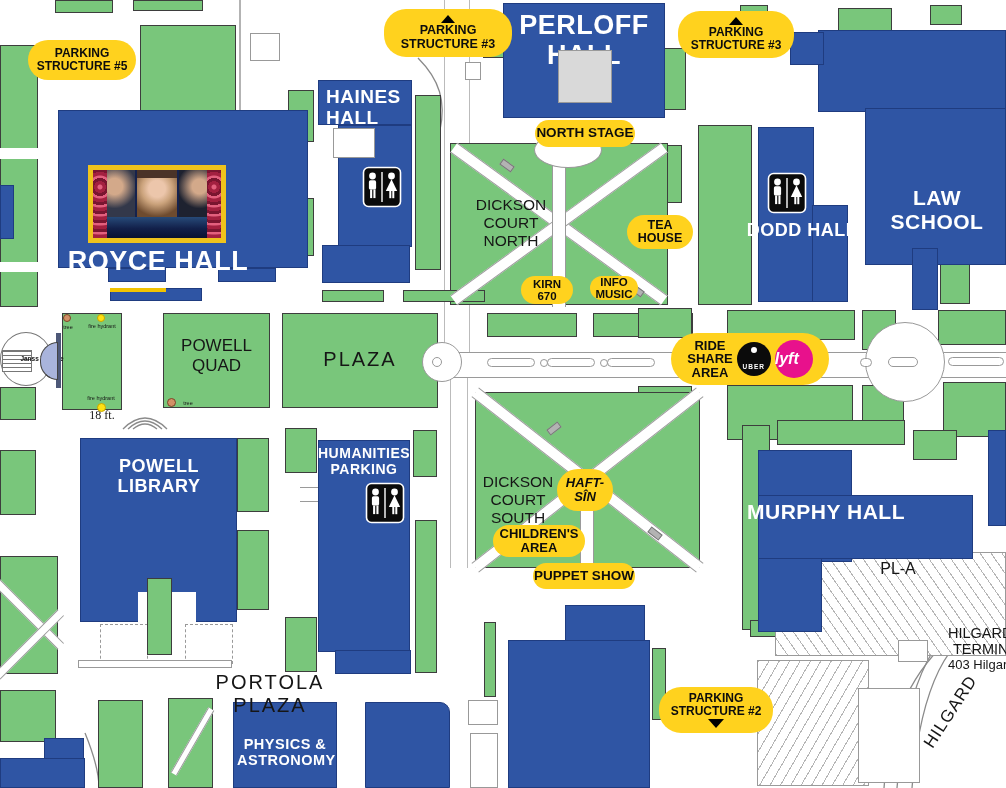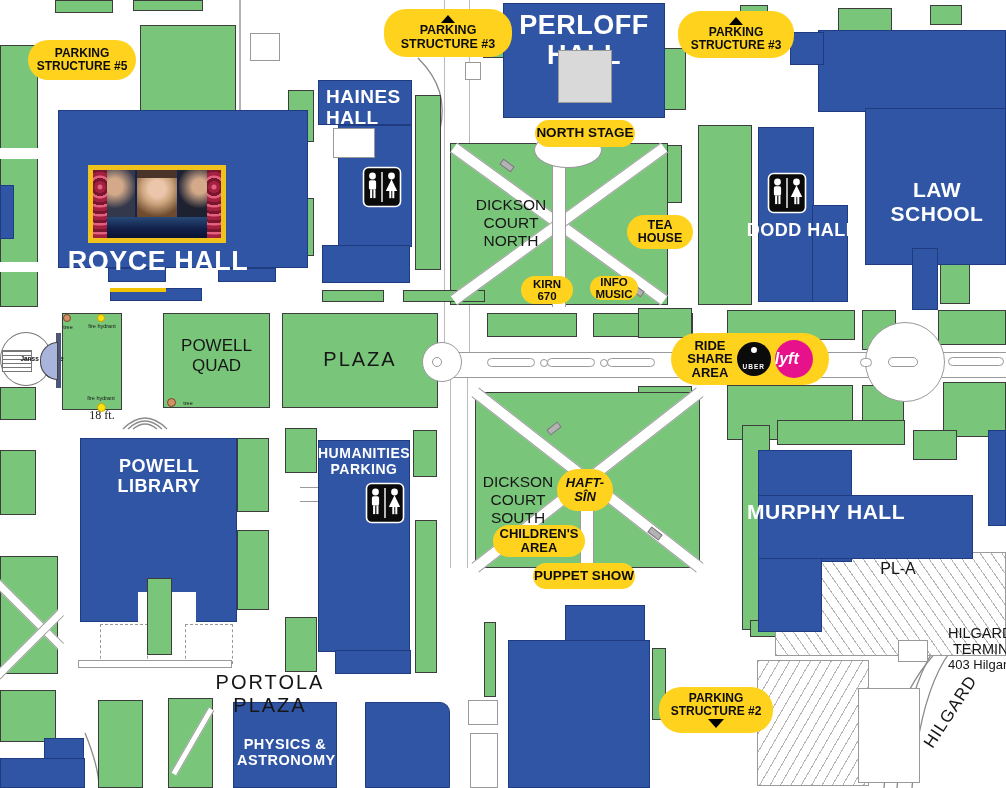--- a/index.html
+++ b/index.html
@@ -254,21 +254,21 @@
   <div class="dot" style="left:97px;top:314px;width:8px;height:8px;background:#ffe012;border:1px solid #c7a800"></div>
   <div class="dot" style="left:97px;top:403px;width:9px;height:9px;background:#ffe012;border:1px solid #c7a800"></div>
   <div class="dot" style="left:167px;top:398px;width:9px;height:9px;background:#d29066;border:1px solid #7a4426"></div>
 
   <div class="bl" style="left:40px;top:246px;width:236px;font-size:27px">ROYCE HALL</div>
   <div class="bl" style="left:326px;top:86px;width:100px;font-size:19px;text-align:left">
     <span>HAINES</span>
     <span>HALL</span>
   </div>
   <div class="bl" style="left:503px;top:10px;width:162px;font-size:27px">PERLOFF HALL</div>
-  <div class="bl" style="left:868px;top:178px;width:138px;font-size:21px">LAW SCHOOL</div>
+  <div class="bl" style="left:868px;top:186px;width:138px;font-size:21px">LAW SCHOOL</div>
   <div class="bl" style="left:744px;top:220px;width:116px;font-size:18px">
     <span>DODD</span>
     <span>HALL</span>
   </div>
   <div class="bl" style="left:86px;top:456px;width:146px;font-size:18px">POWELL LIBRARY</div>
   <div class="bl" style="left:318px;top:446px;width:92px;font-size:14px">
     <span>HUMANITIES</span>
     <span>PARKING</span>
   </div>
   <div class="bl" style="left:746px;top:500px;width:160px;font-size:21px">

